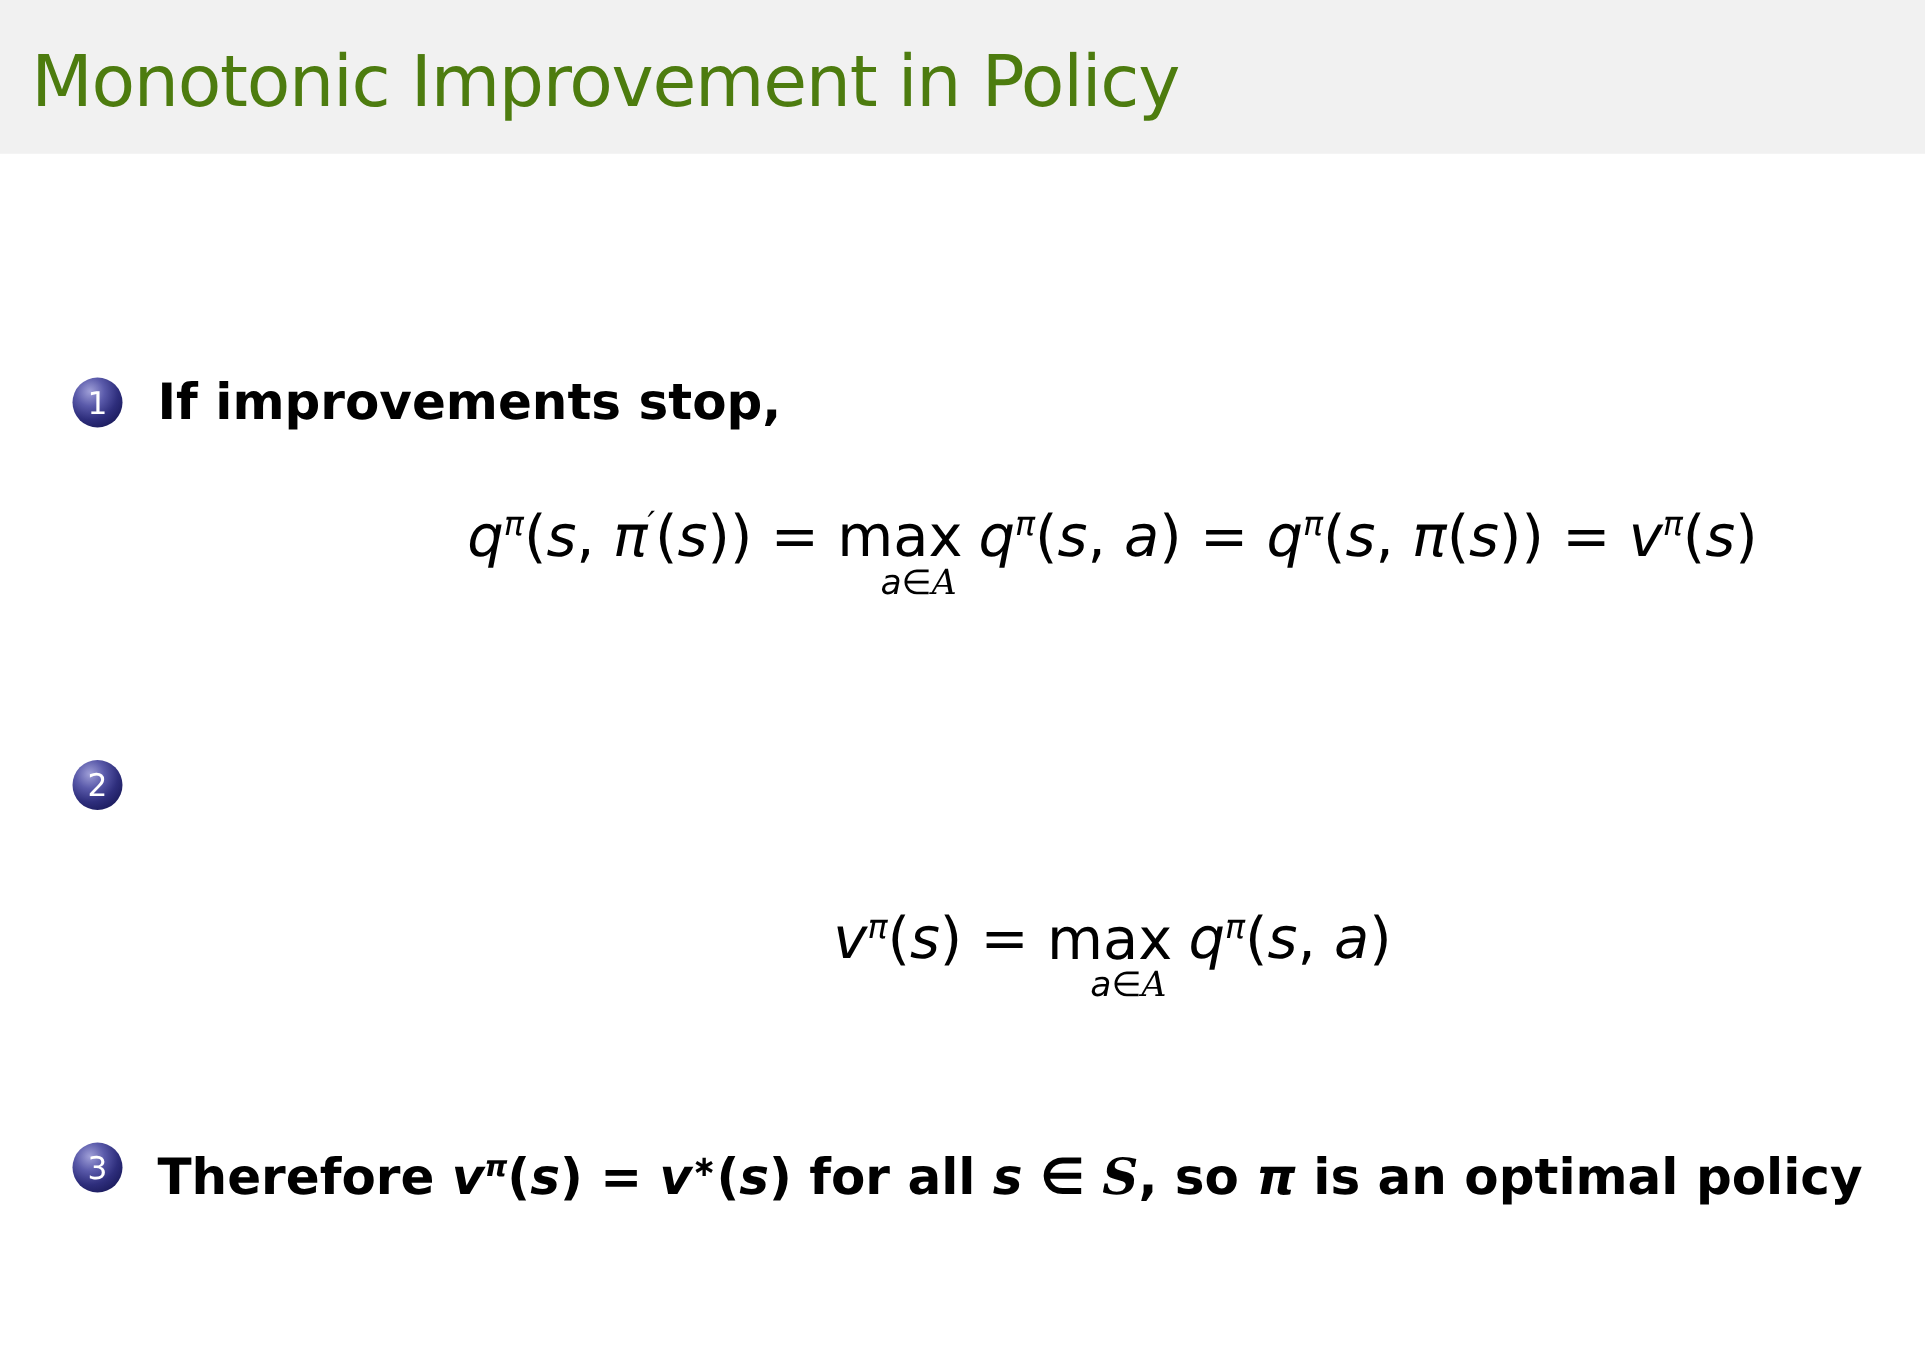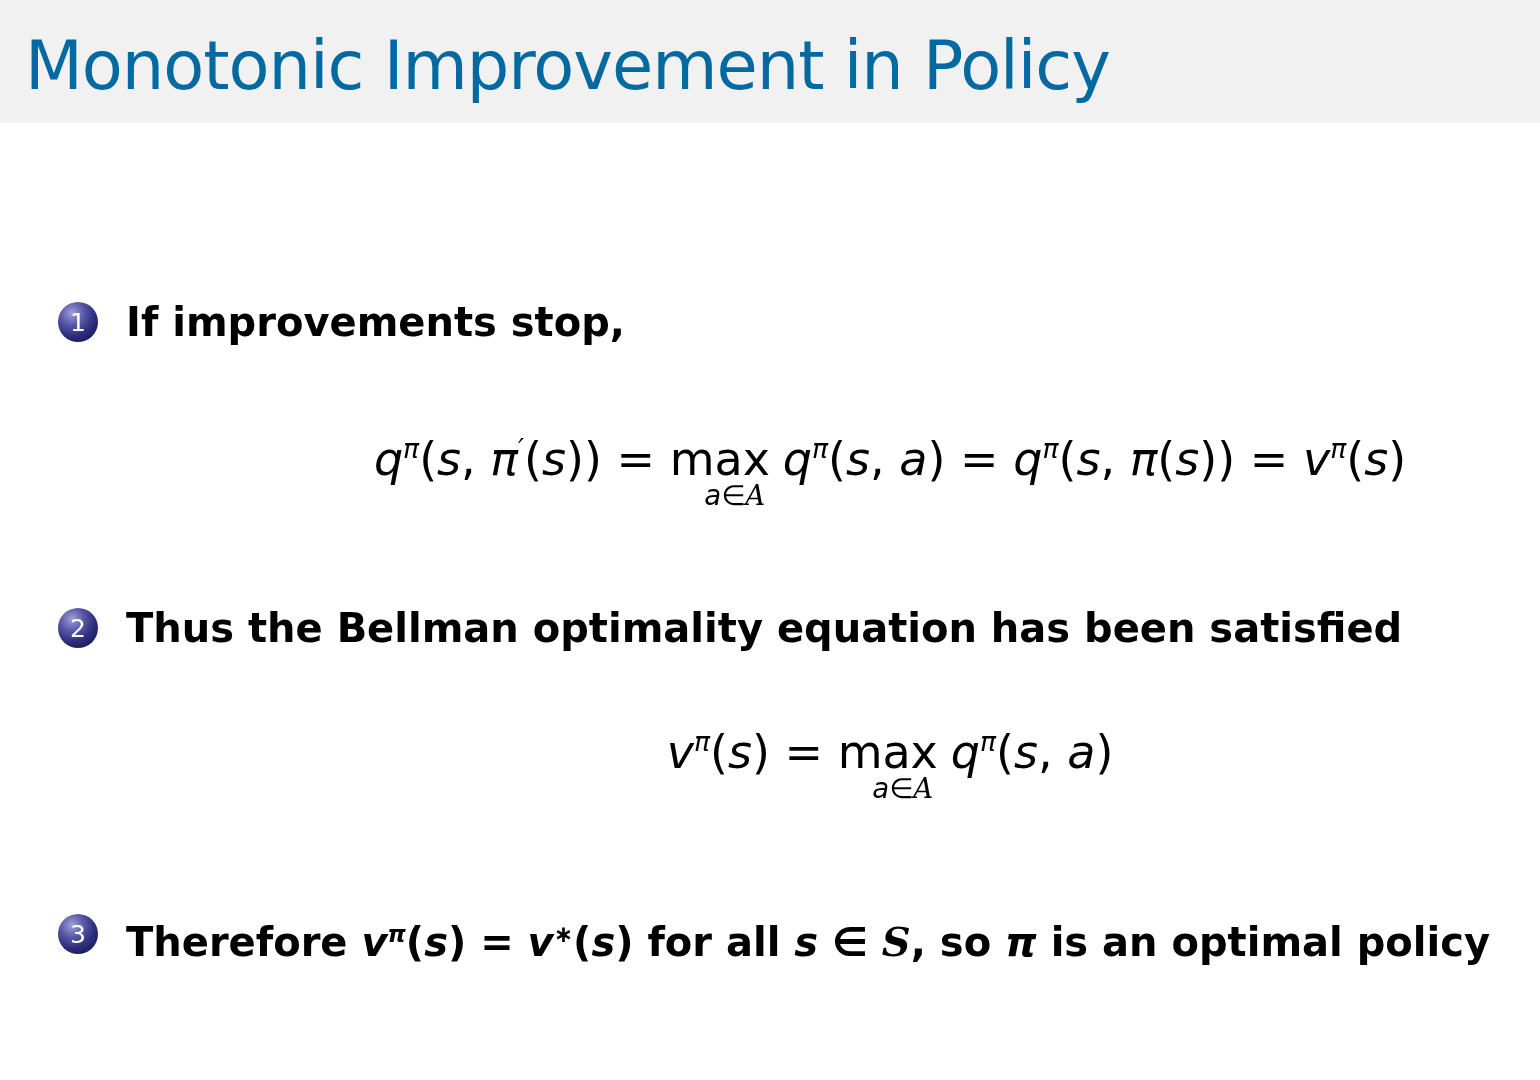--- a/index.html
+++ b/index.html
@@ -11,22 +11,22 @@
   .slide{position:relative;width:1540px;height:1080px;background:#ffffff;}
 
   
   .header{
     position:absolute;top:0;left:0;right:0;height:123px;
     background:#f1f1f1;
     display:flex;align-items:center;
     padding-left:25px;box-sizing:border-box;
   }
   .title{
-    font-size:67px;line-height:1;letter-spacing:-1px;
-    padding-top:10px;color:#0369a1;
+    font-size:57px;line-height:1;letter-spacing:-1px;
+    padding-top:10px;color:#4d7c0f;
   }
 
   
   .item{
     position:absolute;left:58px;right:20px;
     display:flex;align-items:flex-start;gap:28px;
   }
   .ball{
     flex:0 0 auto;width:40px;height:40px;border-radius:50%;
     margin-top:4px;
@@ -57,21 +57,21 @@
   .msp{display:inline-block;width:0.28em;}
   .mop{display:inline-block;position:relative;text-align:center;}
   .mop-top{font-style:normal;}
   .mop-under{
     position:absolute;top:88%;left:50%;transform:translateX(-50%);
     font-size:60%;line-height:1.15;white-space:pre;margin-left:15px;
   }
 
   
   #item-1{top:298px;}
-  #eq-1{top:421px;}
+  #eq-1{top:392px;}
   #item-2{top:604px;}
   #eq-2{top:714px;}
   #item-3{top:910px;}
 </style>
 </head>
 <body>
 
 <div class="slide">
 
   <div class="header">
@@ -84,21 +84,20 @@
     </div>
     <div class="item-text">If improvements stop,</div>
   </div>
 
   <div class="equation" id="eq-1"><span class="m-i">q</span><span class="m-sup">π</span><span class="m-r">(</span><span class="m-i">s</span><span class="m-r">, </span><span class="m-i">π</span><span class="m-sup">′</span><span class="m-r">(</span><span class="m-i">s</span><span class="m-r">)) = </span><span class="mop"><span class="mop-top">max</span><span class="mop-under"><span class="m-i">a</span><span class="m-r">∈</span><span class="m-cal">A</span></span></span><span class="msp"></span><span class="m-i">q</span><span class="m-sup">π</span><span class="m-r">(</span><span class="m-i">s</span><span class="m-r">, </span><span class="m-i">a</span><span class="m-r">) = </span><span class="m-i">q</span><span class="m-sup">π</span><span class="m-r">(</span><span class="m-i">s</span><span class="m-r">, </span><span class="m-i">π</span><span class="m-r">(</span><span class="m-i">s</span><span class="m-r">)) = </span><span class="m-i">v</span><span class="m-sup">π</span><span class="m-r">(</span><span class="m-i">s</span><span class="m-r">)</span></div>
 
   <div class="item" id="item-2">
     <div class="ball">
       <span>2</span>
     </div>
-    <div class="item-text">Thus the Bellman optimality equation has been satisfied</div>
   </div>
 
   <div class="equation" id="eq-2"><span class="m-i">v</span><span class="m-sup">π</span><span class="m-r">(</span><span class="m-i">s</span><span class="m-r">) = </span><span class="mop"><span class="mop-top">max</span><span class="mop-under"><span class="m-i">a</span><span class="m-r">∈</span><span class="m-cal">A</span></span></span><span class="msp"></span><span class="m-i">q</span><span class="m-sup">π</span><span class="m-r">(</span><span class="m-i">s</span><span class="m-r">, </span><span class="m-i">a</span><span class="m-r">)</span></div>
 
   <div class="item" id="item-3">
     <div class="ball">
       <span>3</span>
     </div>
     <div class="item-text"><span class="m-r">Therefore </span><span class="m-i">v</span><span class="m-sup">π</span><span class="m-r">(</span><span class="m-i">s</span><span class="m-r">) = </span><span class="m-i">v</span><span class="m-supr">∗</span><span class="m-r">(</span><span class="m-i">s</span><span class="m-r">) for all </span><span class="m-i">s</span><span class="m-r"> ∈ </span><span class="m-cal">S</span><span class="m-r">, so </span><span class="m-i">π</span><span class="m-r"> is an optimal policy</span></div>
   </div>

